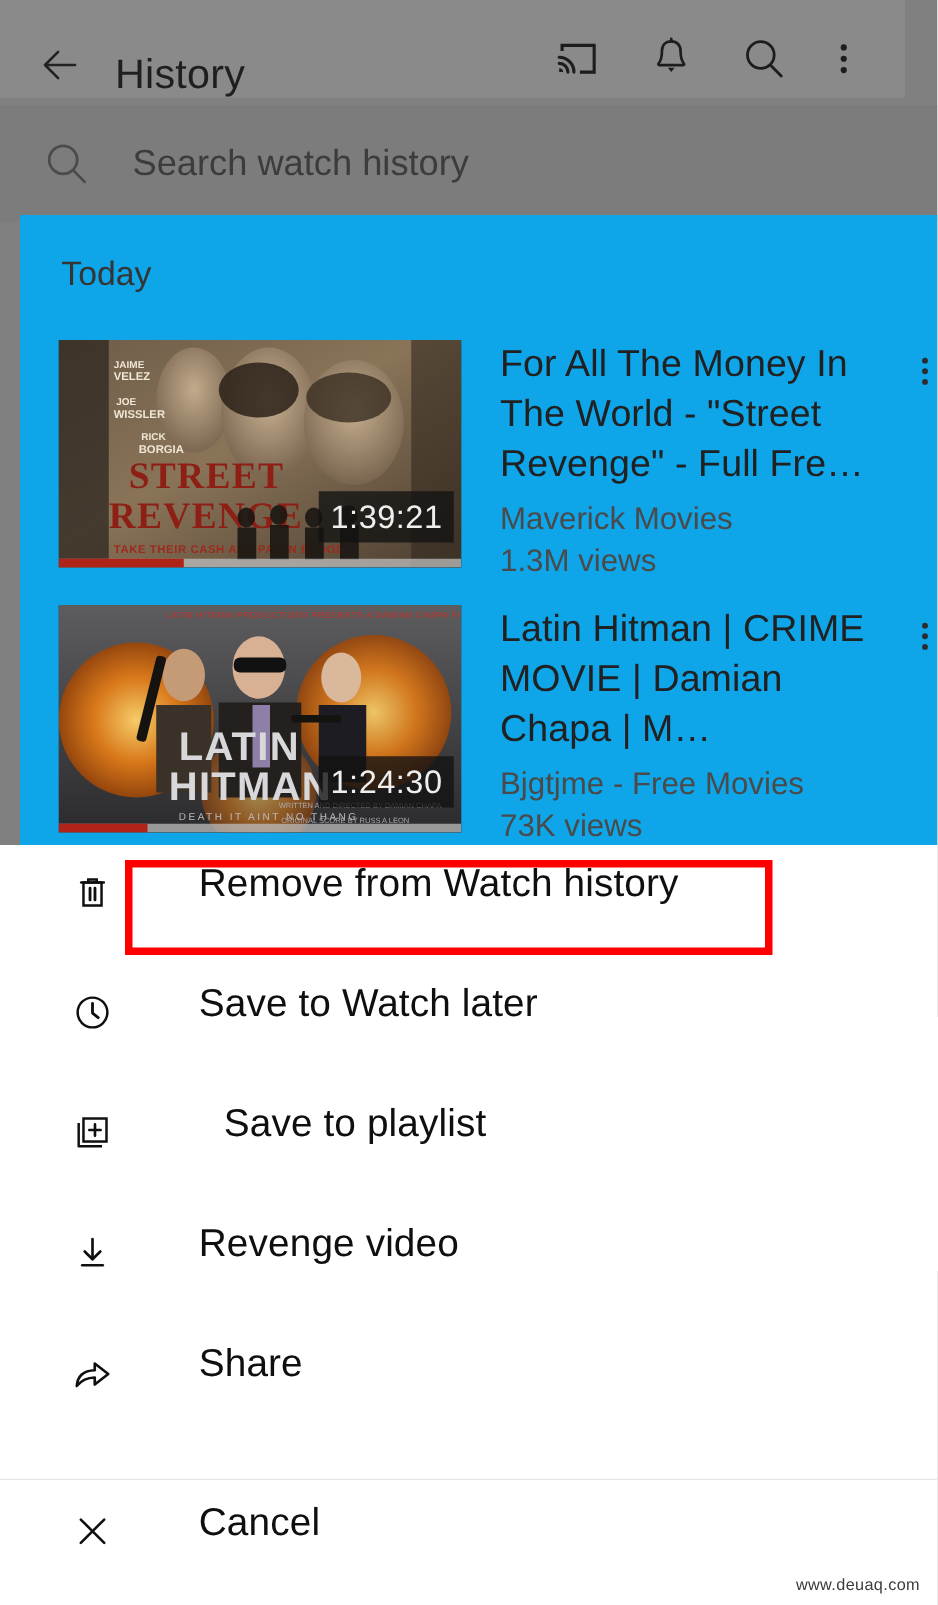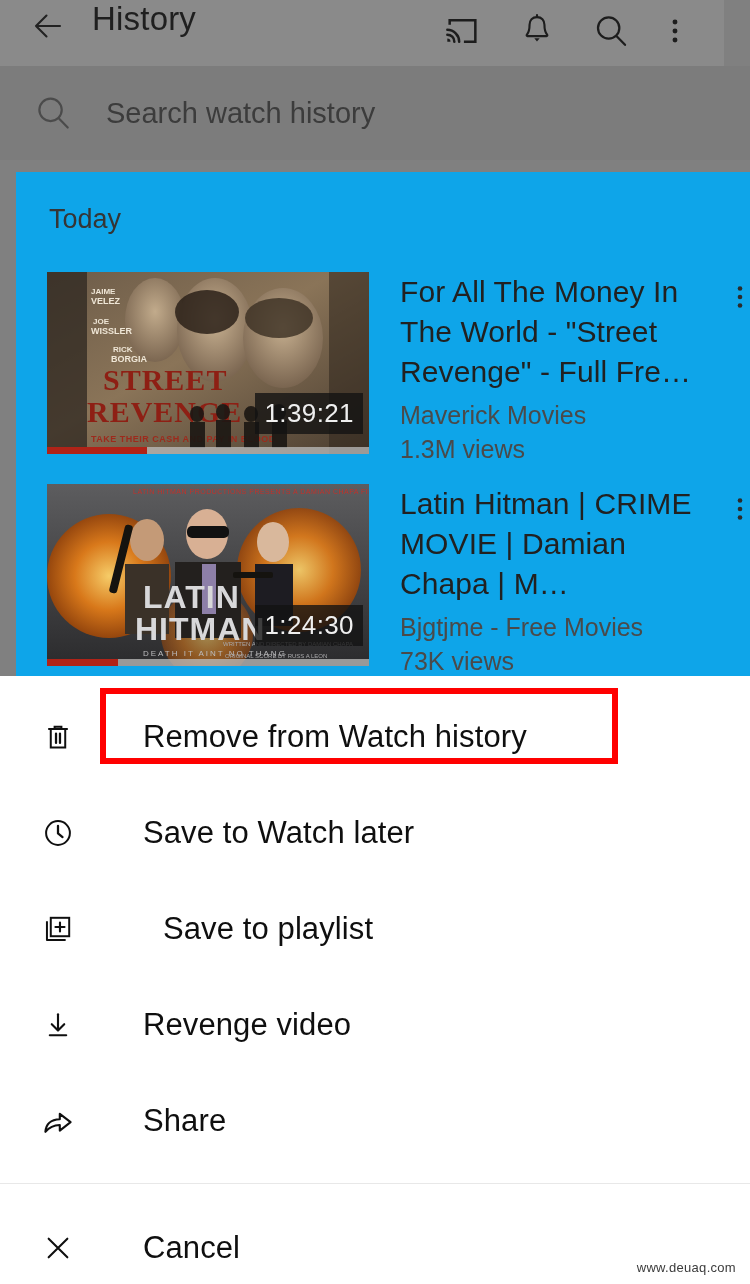--- a/index.html
+++ b/index.html
@@ -31,21 +31,21 @@
   }
 
   
   .appbar {
     position: absolute;
     left: 0; top: 0;
     width: 724px;
     height: 78px;
     background: #8a8a8a;
     display: flex;
-    align-items: flex-start;
+    align-items: flex-end;
     padding: 0 22px;
   }
   .appbar-back {
     width: 52px;
     height: 52px;
     display: flex;
     align-items: center;
     justify-content: center;
     flex: none;
   }
@@ -68,21 +68,21 @@
     display: flex;
     align-items: center;
     justify-content: center;
     flex: none;
   }
   .appbar-btn.kebab { width: 54px; }
 
   
   .searchrow {
     position: absolute;
-    left: 0; top: 66px;
+    left: 0; top: 84px;
     width: 750px;
     height: 94px;
     background: #7c7c7c;
     display: flex;
     align-items: center;
     padding: 0 30px;
   }
   .searchrow .mag {
     width: 46px; height: 46px;
     display: flex; align-items: center; justify-content: center;
@@ -187,23 +187,23 @@
     position: absolute;
     left: 0;
     top: 676px;
     width: 750px;
     height: 608px;
     background: #ffffff;
   }
 
   .menu-item {
     display: flex;
-    align-items: center;
+    align-items: flex-start;
     height: 96px;
-    padding-left: 33px;
+    padding-left: 49px;
   }
   .menu-icon {
     width: 50px;
     height: 50px;
     flex: none;
     display: flex;
     align-items: center;
     justify-content: center;
   }
   .menu-label {

